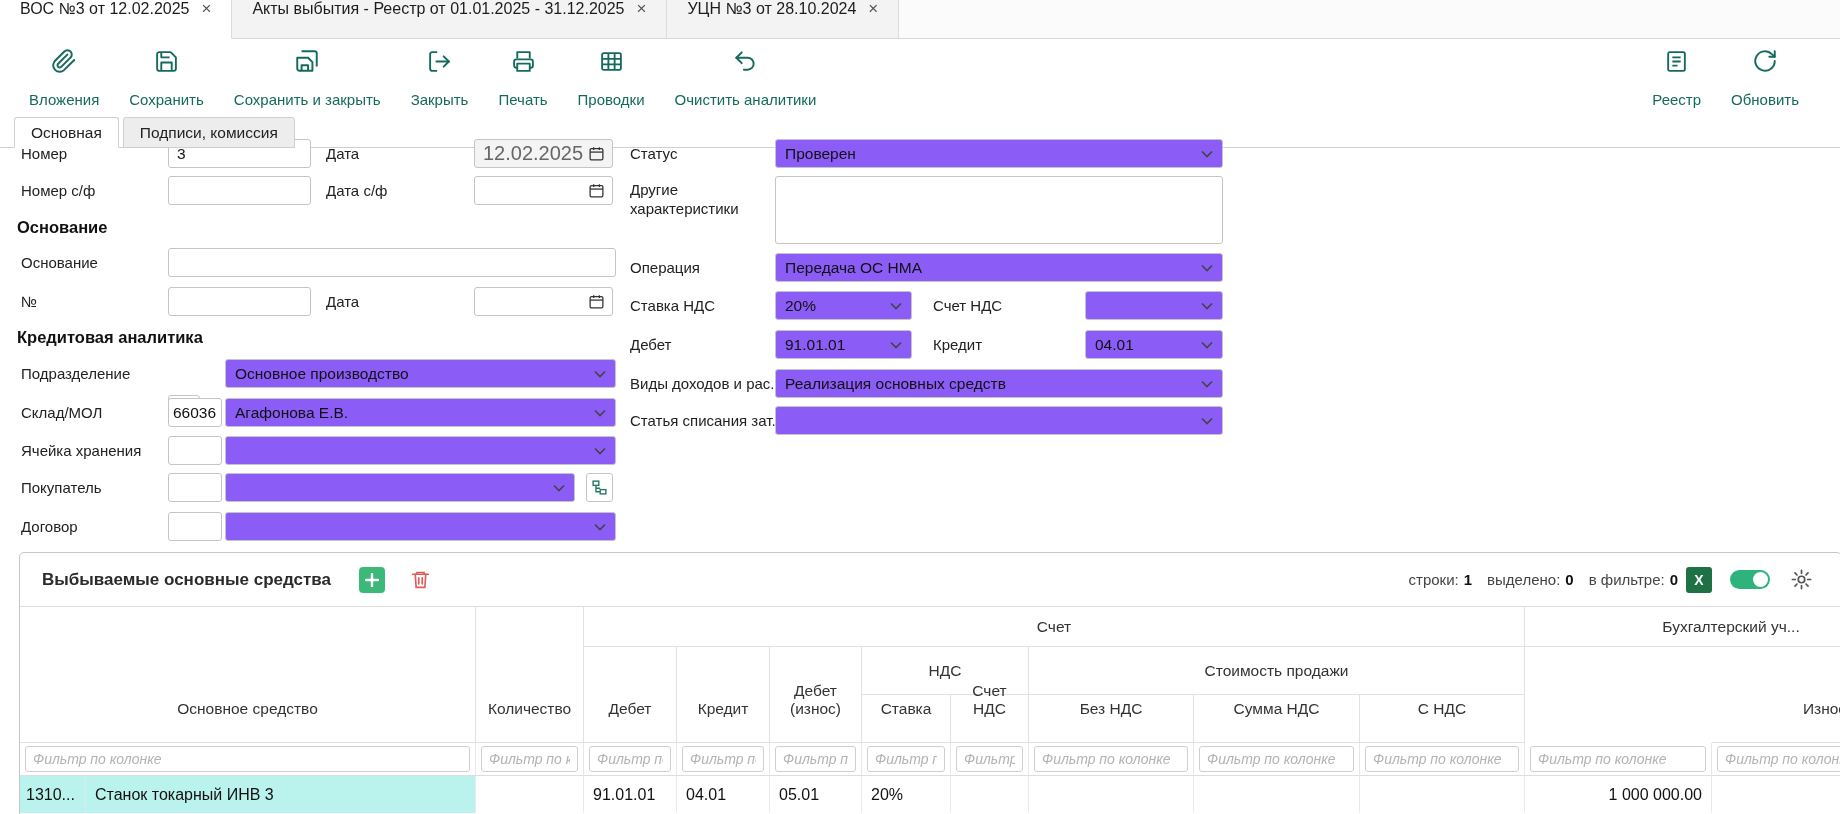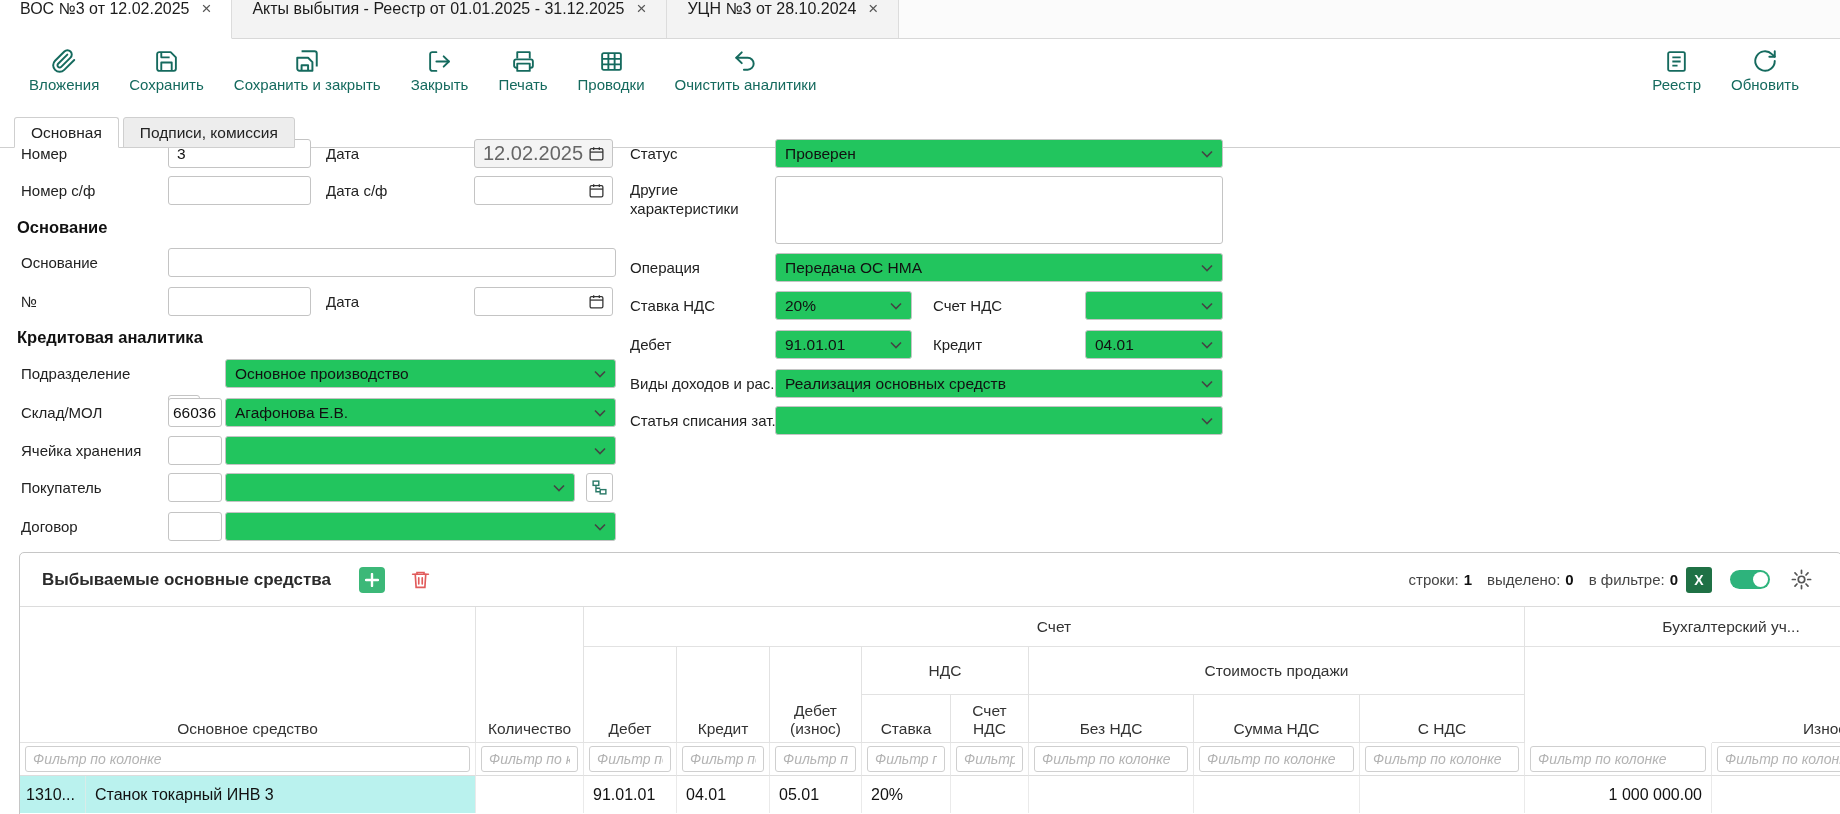--- a/index.html
+++ b/index.html
@@ -7,41 +7,41 @@
   svg{display:block}
 
   
   .tabbar{position:absolute;left:0;top:0;width:100%;height:39px;display:flex;background:#fbfbfb;border-bottom:1px solid #d8d8d8}
   .wtab{display:flex;padding:0 20px;font-size:16px;color:#1c1c1c;background:#f3f3f3;border-right:1px solid #dcdcdc;cursor:pointer;white-space:nowrap}
   .wtab.active{background:#fff;border-bottom:1px solid #fff;margin-bottom:-1px}
   .wtab-close{margin-left:12px;color:#555;font-size:17px;line-height:1}
 
   
   .toolbar{position:absolute;left:0;top:39px;width:100%;height:74px;display:flex;align-items:flex-start;padding:8px 26px 0 14px}
-  .tbitem{display:flex;flex-direction:column;align-items:center;gap:1px;padding:0 15px;color:#156a5e;cursor:pointer}
+  .tbitem{display:flex;flex-direction:column;align-items:center;gap:16px;padding:0 15px;color:#156a5e;cursor:pointer}
   .tbicon{height:28px;display:flex;align-items:center}
   .tblabel{font-size:15px;white-space:nowrap}
   .tbspacer{flex:1}
 
   
   .formtabs{position:absolute;left:14px;top:117px;display:flex;z-index:2}
   .ftab{height:31px;line-height:29px;padding:0 16px;font-size:15.5px;border:1px solid #cfcfcf;background:#ededed;margin-right:4px;border-radius:3px 3px 0 0;cursor:pointer;white-space:nowrap}
   .ftab.active{background:#fff;border-bottom-color:#fff}
   .tabline{position:absolute;left:0;top:147px;width:100%;border-top:1px solid #cfcfcf}
 
   
   .lbl{position:absolute;height:29px;line-height:29px;font-size:15px;color:#222;white-space:nowrap}
   .lbl2{position:absolute;font-size:15px;color:#222;line-height:19px;width:130px}
   .sect{position:absolute;font-size:16.5px;font-weight:bold;color:#111;white-space:nowrap}
   .inp{position:absolute;height:29px;border:1px solid #c4c4c4;border-radius:3px;background:#fff;font-size:15.5px;padding:0 8px;font-family:inherit;color:#111;outline:none}
   .wrap{position:absolute;height:29px;border:1px solid #c4c4c4;border-radius:3px;background:#fff;display:flex;align-items:center;padding:0 7px 0 8px}
   .wrap.dis{background:#f4f4f4}
   .dateval{flex:1;font-size:20px;color:#666}
   .cal{display:flex;margin-left:5px}
-  .dd{position:absolute;height:29px;border:1px solid #c4c4c4;border-radius:3px;background:#22c55e;display:flex;align-items:center;padding:0 9px;cursor:pointer}
+  .dd{position:absolute;height:29px;border:1px solid #c4c4c4;border-radius:3px;background:#8b5cf6;display:flex;align-items:center;padding:0 9px;cursor:pointer}
   .ddval{flex:1;font-size:15.5px;color:#111;white-space:nowrap;overflow:hidden}
   .chev{margin-left:6px;display:flex}
   .ta{position:absolute;border:1px solid #c4c4c4;border-radius:3px;resize:none;font-family:inherit;font-size:15px;padding:6px 8px;outline:none}
   .treebtn{position:absolute;width:27px;height:29px;border:1px solid #c4c4c4;border-radius:3px;background:#fff;display:flex;align-items:center;justify-content:center;cursor:pointer}
 
   
   .panel{position:absolute;left:19px;top:552px;right:-2px;height:263px;border:1px solid #c6c6c6;border-radius:5px 5px 0 0;background:#fff;overflow:hidden}
   .phead{height:54px;display:flex;align-items:center;padding:0 28px 0 22px;border-bottom:1px solid #dcdcdc}
   .ptitle{font-size:17px;font-weight:bold;color:#2b2b2b;white-space:nowrap}
   .addbtn{margin-left:28px;width:26px;height:26px;border:none;border-radius:4px;background:#3cb878;display:flex;align-items:center;justify-content:center;cursor:pointer}
@@ -51,21 +51,21 @@
   .statval{font-weight:bold;color:#111;margin-right:15px}
   .xlsbtn{width:26px;height:26px;border:none;border-radius:3px;background:#1f7145;color:#fff;font-weight:bold;font-size:14px;margin-left:8px;cursor:pointer;font-family:inherit}
   .toggle{width:40px;height:19px;border-radius:10px;background:#2eb37c;position:relative;margin-left:18px;cursor:pointer}
   .knob{position:absolute;right:2px;top:2px;width:15px;height:15px;border-radius:50%;background:#fff}
   .gear{margin-left:20px;display:flex;cursor:pointer}
 
   
   .tgrid{display:grid;grid-template-columns:456px 108px 93px 93px 92px 89px 78px 165px 166px 165px 187px 226px;width:1918px}
   .thead{grid-template-rows:40px 48px 48px}
   .hc{border-right:1px solid #e2e2e2;border-bottom:1px solid #e2e2e2;display:flex;justify-content:center;font-size:15.5px;color:#333;text-align:center}
-  .hleaf{align-items:flex-end;padding:0 6px 4px;cursor:pointer}
+  .hleaf{align-items:flex-end;padding:0 6px 24px;cursor:pointer}
   .hgrp{align-items:center}
   .frow{grid-template-rows:33px}
   .fc{border-right:1px solid #e8e8e8;border-bottom:1px solid #dddddd;padding:3px 5px;display:flex;align-items:center}
   .fin{width:100%;height:26px;border:1px solid #cfcfcf;border-radius:3px;font-size:14px;padding:0 7px;font-family:inherit;outline:none;min-width:0}
   .fin::placeholder{color:#b3b3b3;font-style:italic}
   .drow{grid-template-rows:37px;cursor:pointer}
   .dc{border-right:1px solid #eaeaea;display:flex;align-items:center;padding:0 9px;font-size:16px;color:#111;white-space:nowrap;overflow:hidden}
   .dc.num{justify-content:flex-end}
   .oscell{padding:0;align-items:stretch}
   .code{width:66px;background:#baf2ee;display:flex;align-items:center;padding:0 6px;border-right:1px solid #d9ece9;overflow:hidden;white-space:nowrap}

